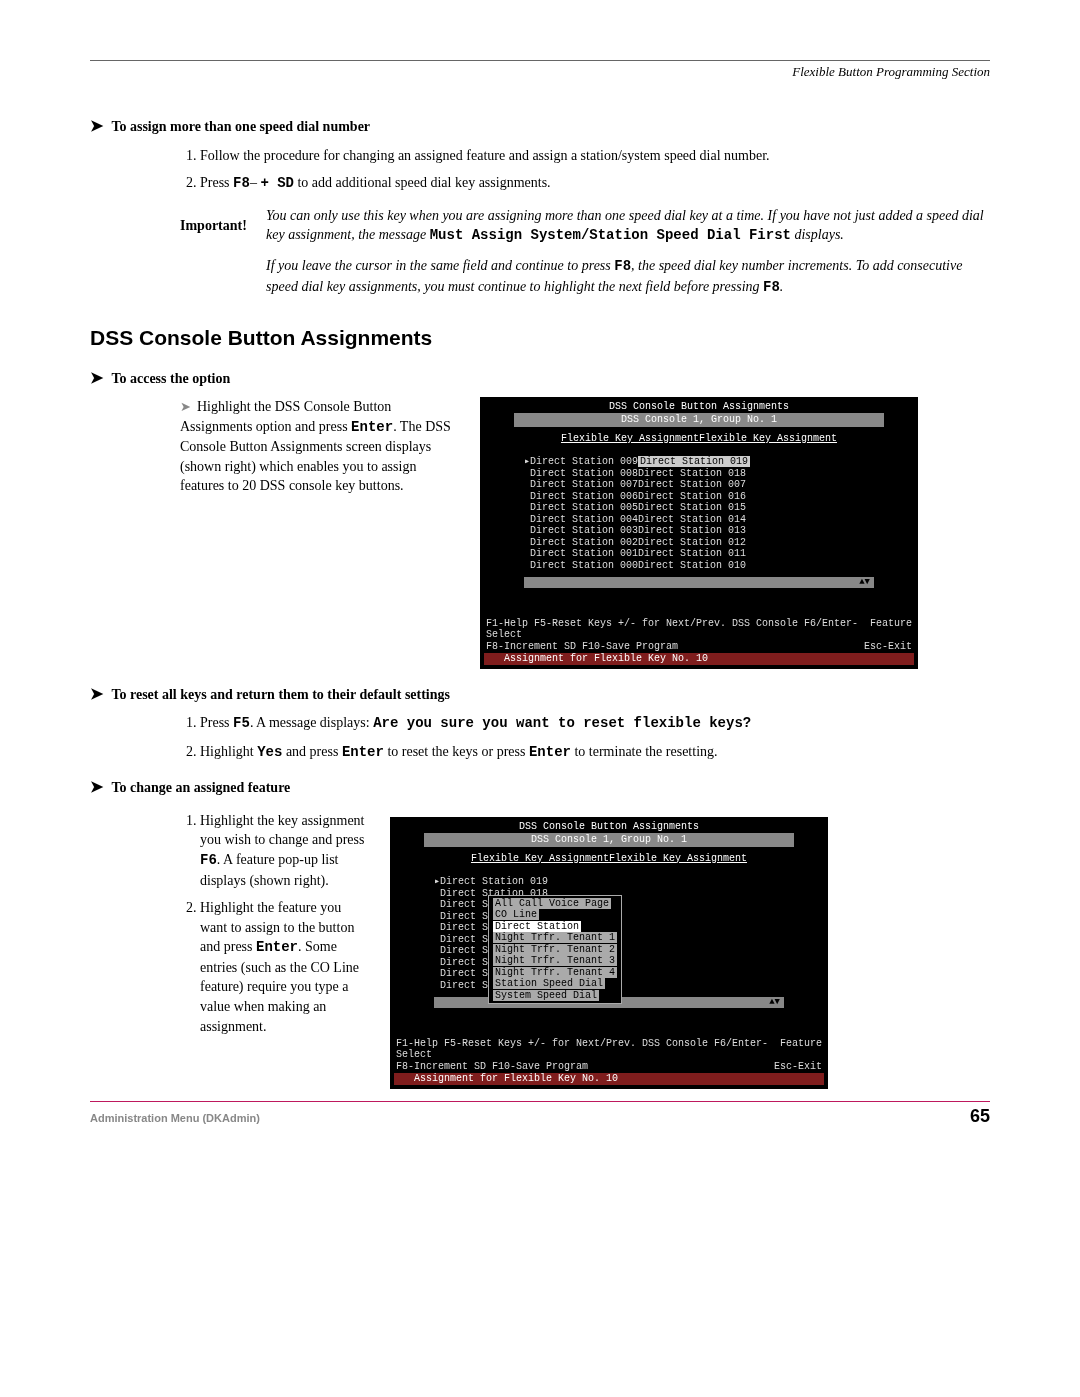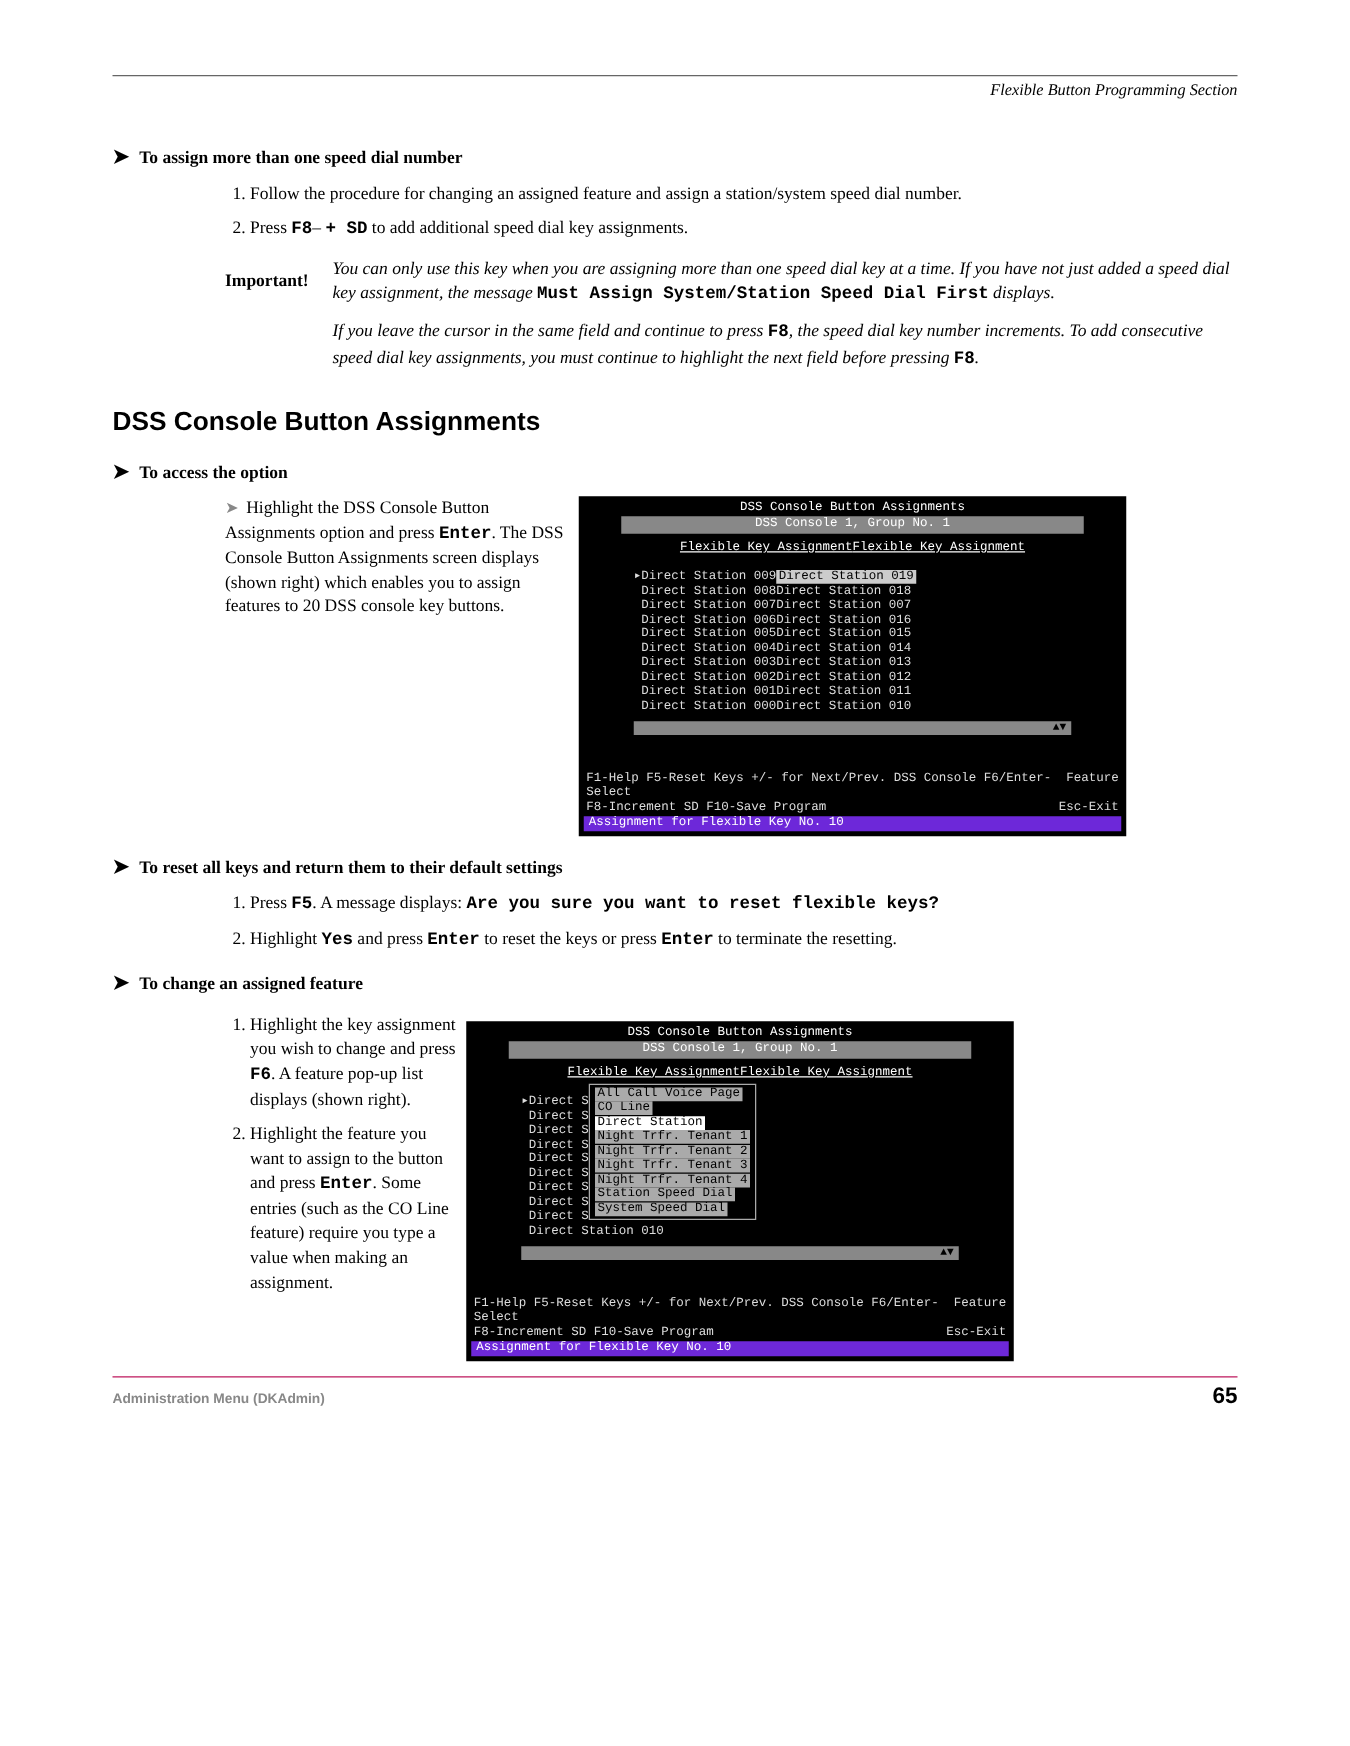--- a/index.html
+++ b/index.html
@@ -64,21 +64,21 @@
     font-style: italic;
   }
   h2.section {
     font-family: Helvetica, Arial, sans-serif;
     font-size: 21px;
     font-weight: bold;
     margin: 26px 0 14px 0;
   }
   .two-col {
     display: flex;
-    gap: 3px;
+    gap: 20px;
     align-items: flex-start;
     margin-bottom: 12px;
   }
   .two-col .textcol { flex: 0 0 280px; }
   .two-col .imgcol { flex: 1; }
   .indent-text { margin-left: 90px; }
   .sub-arrow {
     color: #888;
     margin-right: 6px;
     font-size: 13px;
@@ -123,21 +123,21 @@
     flex-direction: column;
   }
   .term-row { white-space: pre; color: #ddd; }
   .term-selected {
     background: #ccc;
     color: #000;
     padding: 0 2px;
   }
   .term-popup {
     position: absolute;
-    top: 50px;
+    top: 78px;
     left: 98px;
     background: #000;
     border: 1px solid #aaa;
     padding: 2px 4px;
   }
   .term-popup .term-row { color: #ddd; }
   .term-popup .popup-sel {
     background: #aaa;
     color: #000;
     padding: 0 2px;
@@ -145,23 +145,23 @@
   .term-footer {
     color: #ddd;
     margin-top: 30px;
   }
   .term-footer-line {
     display: flex;
     justify-content: space-between;
     padding: 0 2px;
   }
   .term-status {
-    background: #6d28d9;
+    background: #7f1d1d;
     color: #fff;
-    padding: 0 4px;
+    padding: 0 20px;
     margin-top: 1px;
   }
   .term-scroll {
     text-align: right;
     background: #888;
     color: #000;
     padding: 0 4px;
     margin: 2px 40px 0 40px;
     font-size: 9px;
   }

